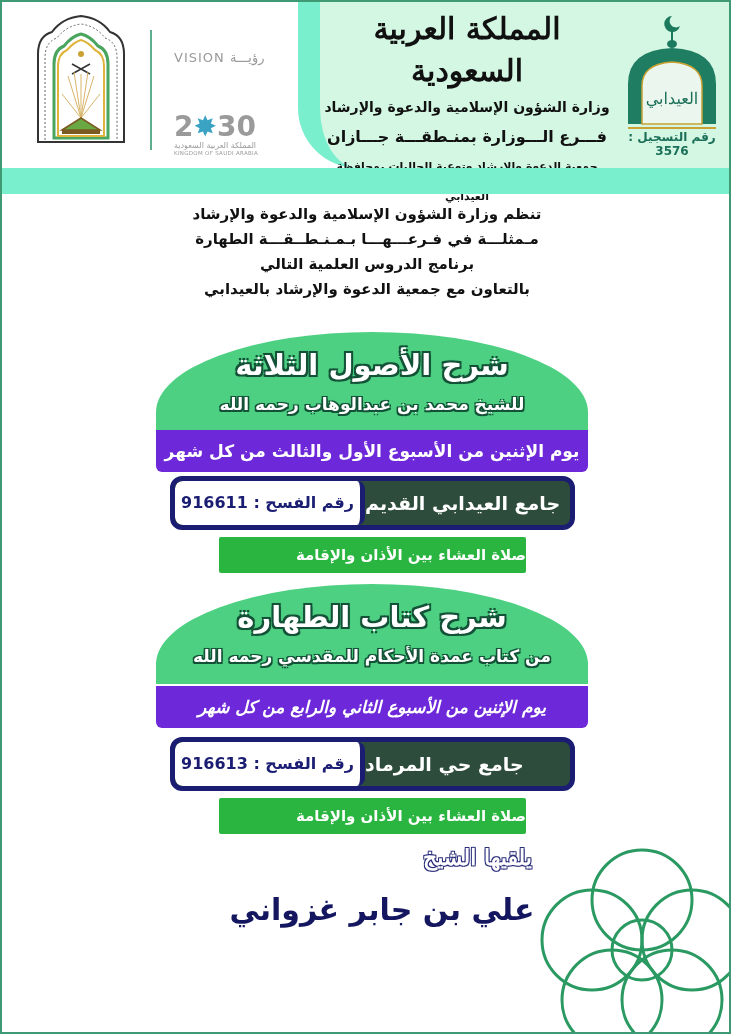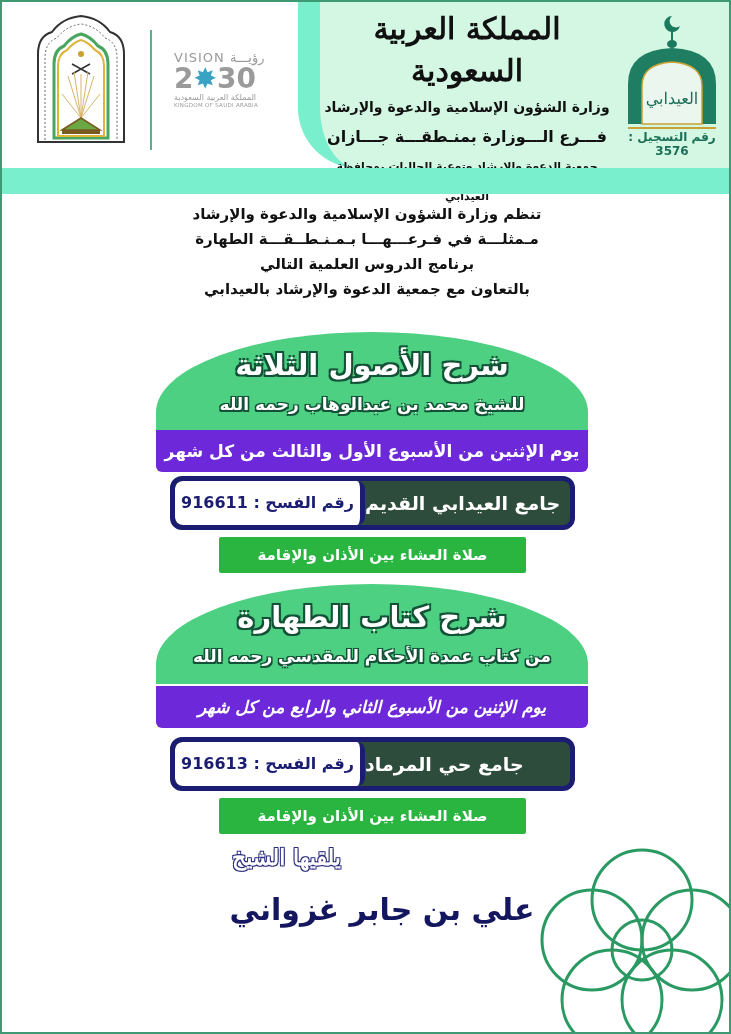--- a/index.html
+++ b/index.html
@@ -9,21 +9,21 @@
 
     
     .header { position: absolute; left: 0; top: 0; width: 727px; height: 166px; background: #ffffff; }
     .header-right { position: absolute; left: 296px; top: 0; width: 431px; height: 166px; background: #d3f7e3; border-left: 22px solid #7aefcd; border-bottom-left-radius: 60px; }
     .header-bar { position: absolute; left: 0; top: 166px; width: 727px; height: 26px; background: #7aefcd; }
 
     .ministry-emblem { position: absolute; left: 30px; top: 12px; width: 98px; height: 130px; }
     .sep-line { position: absolute; left: 148px; top: 28px; width: 2px; height: 120px; background: #5fae8e; }
     .vision { position: absolute; left: 172px; top: 48px; width: 104px; height: 74px; text-align: right; }
     .vision .v-top { font-size: 13px; color: #9a9a9a; letter-spacing: 1px; direction: ltr; text-align: left; }
-    .vision .v-num { font-family: "DejaVu Sans", sans-serif; font-weight: bold; font-size: 28px; color: #9a9a9a; direction: ltr; text-align: left; line-height: 28px; }
+    .vision .v-num { font-family: "DejaVu Sans", sans-serif; font-weight: bold; font-size: 28px; color: #9a9a9a; direction: ltr; text-align: left; line-height: 28px; margin-top: 48px; }
     .vision .v-num .o { color: #3aa3c4; }
     .vision .v-ar { font-size: 8px; color: #9a9a9a; direction: rtl; text-align: left; }
     .vision .v-en { font-size: 5.5px; color: #9a9a9a; direction: ltr; text-align: left; letter-spacing: .3px; }
 
     .kingdom { position: absolute; left: 320px; top: 6px; width: 290px; text-align: center; direction: rtl; }
     .kingdom .k-cal { font-family: "DejaVu Serif", serif; font-size: 30px; color: #111; line-height: 42px; font-weight: bold; }
     .kingdom .k-line { font-family: "DejaVu Sans", sans-serif; font-weight: bold; color: #111; font-size: 14px; line-height: 30px; }
     .kingdom .k-line.big { font-size: 16px; letter-spacing: 1px; }
     .kingdom .k-line.small { font-size: 11px; }
 
@@ -36,24 +36,24 @@
     
     .dome { position: absolute; left: 154px; width: 432px; height: 100px; background: #4dd082; border-radius: 216px 216px 0 0 / 80px 80px 0 0; direction: rtl; text-align: center; }
     .dome .title { color: #fff; font-weight: bold; font-size: 29px; line-height: 50px; padding-top: 8px; text-shadow: 0 0 3px #145238, 2px 2px 0 #145238, -2px -2px 0 #145238, 2px -2px 0 #145238, -2px 2px 0 #145238; }
     .dome .subtitle { color: #fff; font-weight: bold; font-size: 17px; line-height: 28px; text-shadow: 0 0 2px #145238, 1.5px 1.5px 0 #145238, -1.5px -1.5px 0 #145238, 1.5px -1.5px 0 #145238, -1.5px 1.5px 0 #145238; }
     .schedule { position: absolute; left: 154px; width: 432px; height: 42px; background: #6d28d9; border-radius: 0 0 6px 6px; color: #fff; font-weight: bold; font-size: 17px; line-height: 42px; text-align: center; direction: rtl; }
 
     .mosque-box { position: absolute; left: 168px; width: 405px; height: 54px; border: 5px solid #1a1d72; border-radius: 12px; background: #2e4c3b; display: flex; overflow: hidden; }
     .mosque-box .num { width: 190px; background: #fff; border-right: 5px solid #1a1d72; border-radius: 8px; color: #1a1d72; font-weight: bold; font-size: 16px; line-height: 44px; text-align: center; direction: rtl; }
     .mosque-box .name { flex: 1; color: #fff; font-weight: bold; font-size: 19px; line-height: 44px; text-align: left; direction: rtl; }
 
-    .prayer { position: absolute; left: 217px; width: 307px; height: 36px; background: #29b53f; color: #fff; font-weight: bold; font-size: 15px; line-height: 36px; text-align: center; direction: rtl; border-radius: 2px; }
+    .prayer { position: absolute; left: 217px; width: 307px; height: 36px; background: #29b53f; color: #fff; font-weight: bold; font-size: 15px; line-height: 36px; text-align: right; direction: rtl; border-radius: 2px; }
 
     
-    .sheikh-label { position: absolute; left: 230px; top: 842px; width: 300px; text-align: left; direction: rtl; font-family: "DejaVu Serif", serif; font-weight: bold; font-size: 22px; color: #fff; text-shadow: 1px 1px 0 #2a2e7a, -1px -1px 0 #2a2e7a, 1px -1px 0 #2a2e7a, -1px 1px 0 #2a2e7a; letter-spacing: 2px; }
+    .sheikh-label { position: absolute; left: 230px; top: 842px; width: 300px; text-align: right; direction: rtl; font-family: "DejaVu Serif", serif; font-weight: bold; font-size: 22px; color: #fff; text-shadow: 1px 1px 0 #2a2e7a, -1px -1px 0 #2a2e7a, 1px -1px 0 #2a2e7a, -1px 1px 0 #2a2e7a; letter-spacing: 2px; }
     .sheikh-name { position: absolute; left: 220px; top: 890px; width: 320px; text-align: center; direction: rtl; font-weight: bold; font-size: 30px; color: #141660; }
 
     .ornament { position: absolute; left: 520px; top: 838px; width: 211px; height: 196px; }
   </style>
 </head>
 <body>
 
 <div class="frame">
 
   <div class="header">

